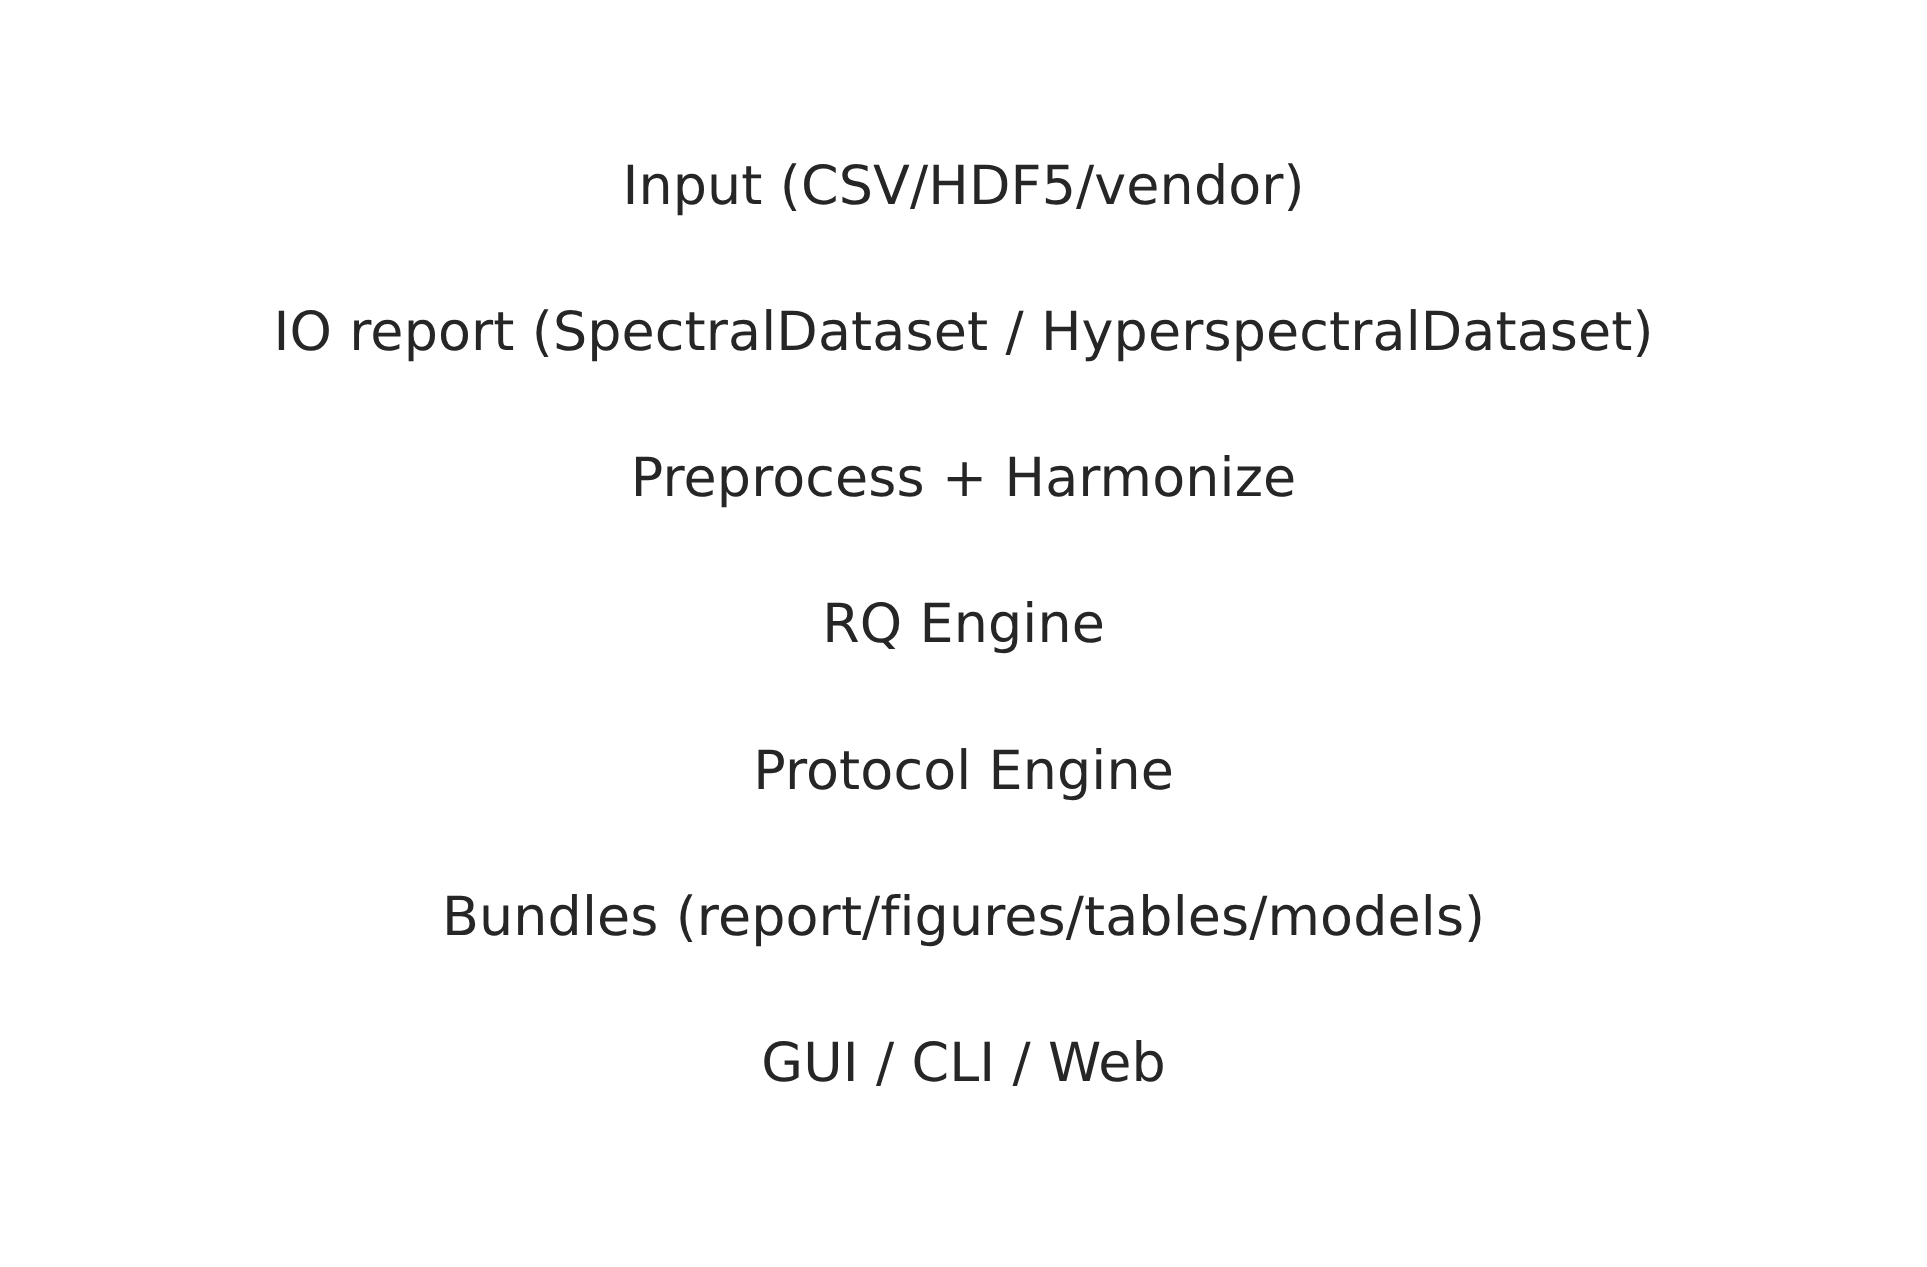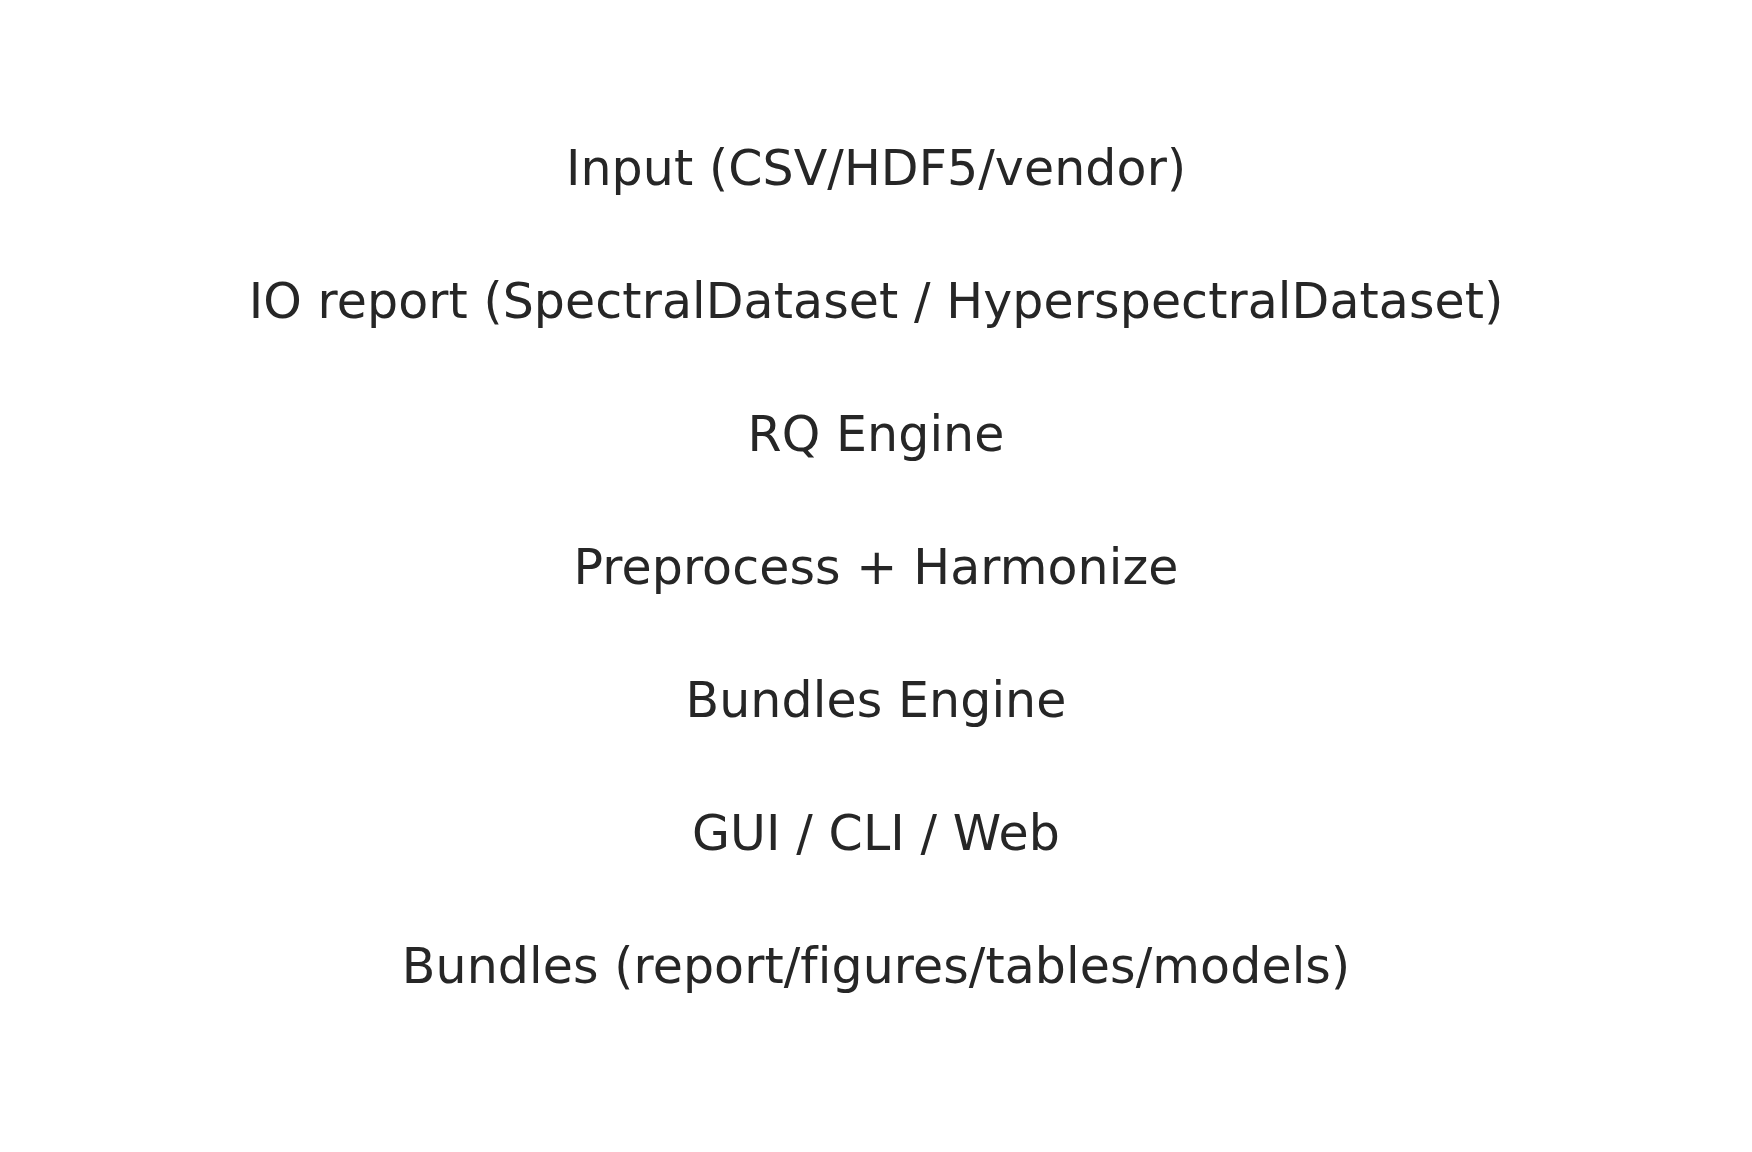--- a/index.html
+++ b/index.html
@@ -57,33 +57,33 @@
 
     <div class="stage-row">
       <div class="stage-label">Input (CSV/HDF5/vendor)</div>
     </div>
 
     <div class="stage-row">
       <div class="stage-label">IO report (SpectralDataset / HyperspectralDataset)</div>
     </div>
 
     <div class="stage-row">
+      <div class="stage-label">Preprocess + Harmonize</div>
+    </div>
+
+    <div class="stage-row">
       <div class="stage-label">RQ Engine</div>
     </div>
 
     <div class="stage-row">
-      <div class="stage-label">Preprocess + Harmonize</div>
+      <div class="stage-label">Protocol Engine</div>
     </div>
 
     <div class="stage-row">
-      <div class="stage-label">Bundles Engine</div>
+      <div class="stage-label">Bundles (report/figures/tables/models)</div>
     </div>
 
     <div class="stage-row">
       <div class="stage-label">GUI / CLI / Web</div>
     </div>
 
-    <div class="stage-row">
-      <div class="stage-label">Bundles (report/figures/tables/models)</div>
-    </div>
-
   </div>
 </div>
 
 </body></html>

